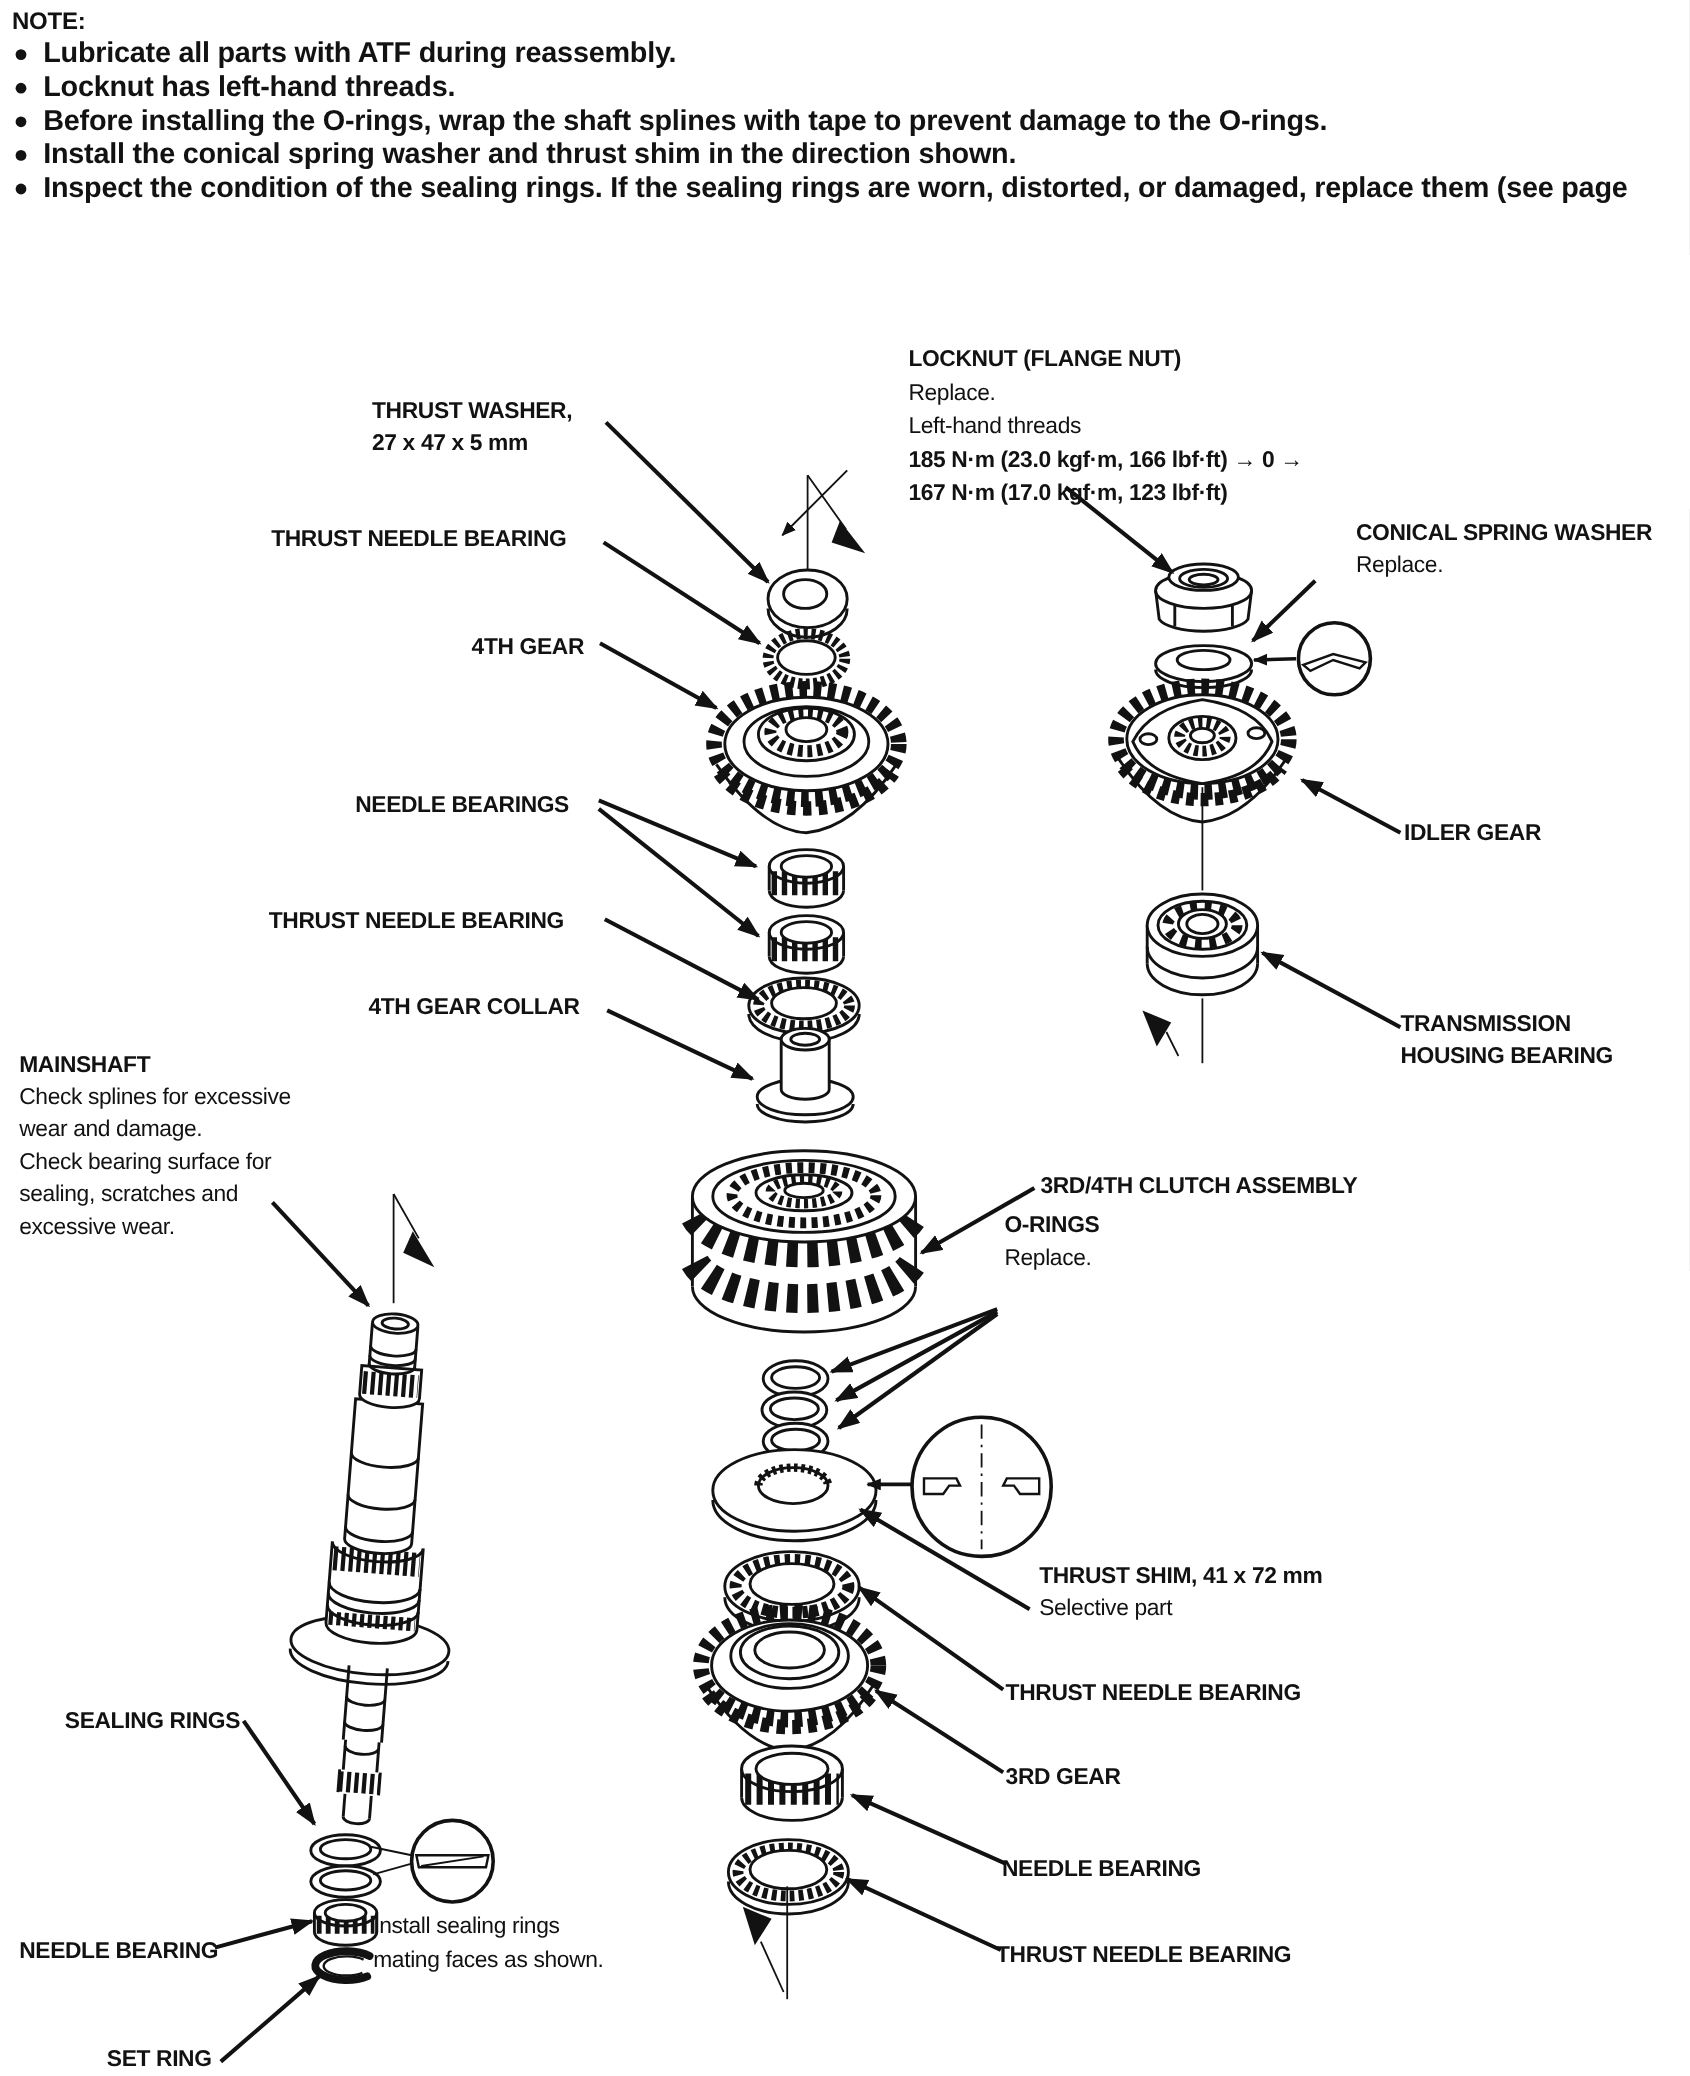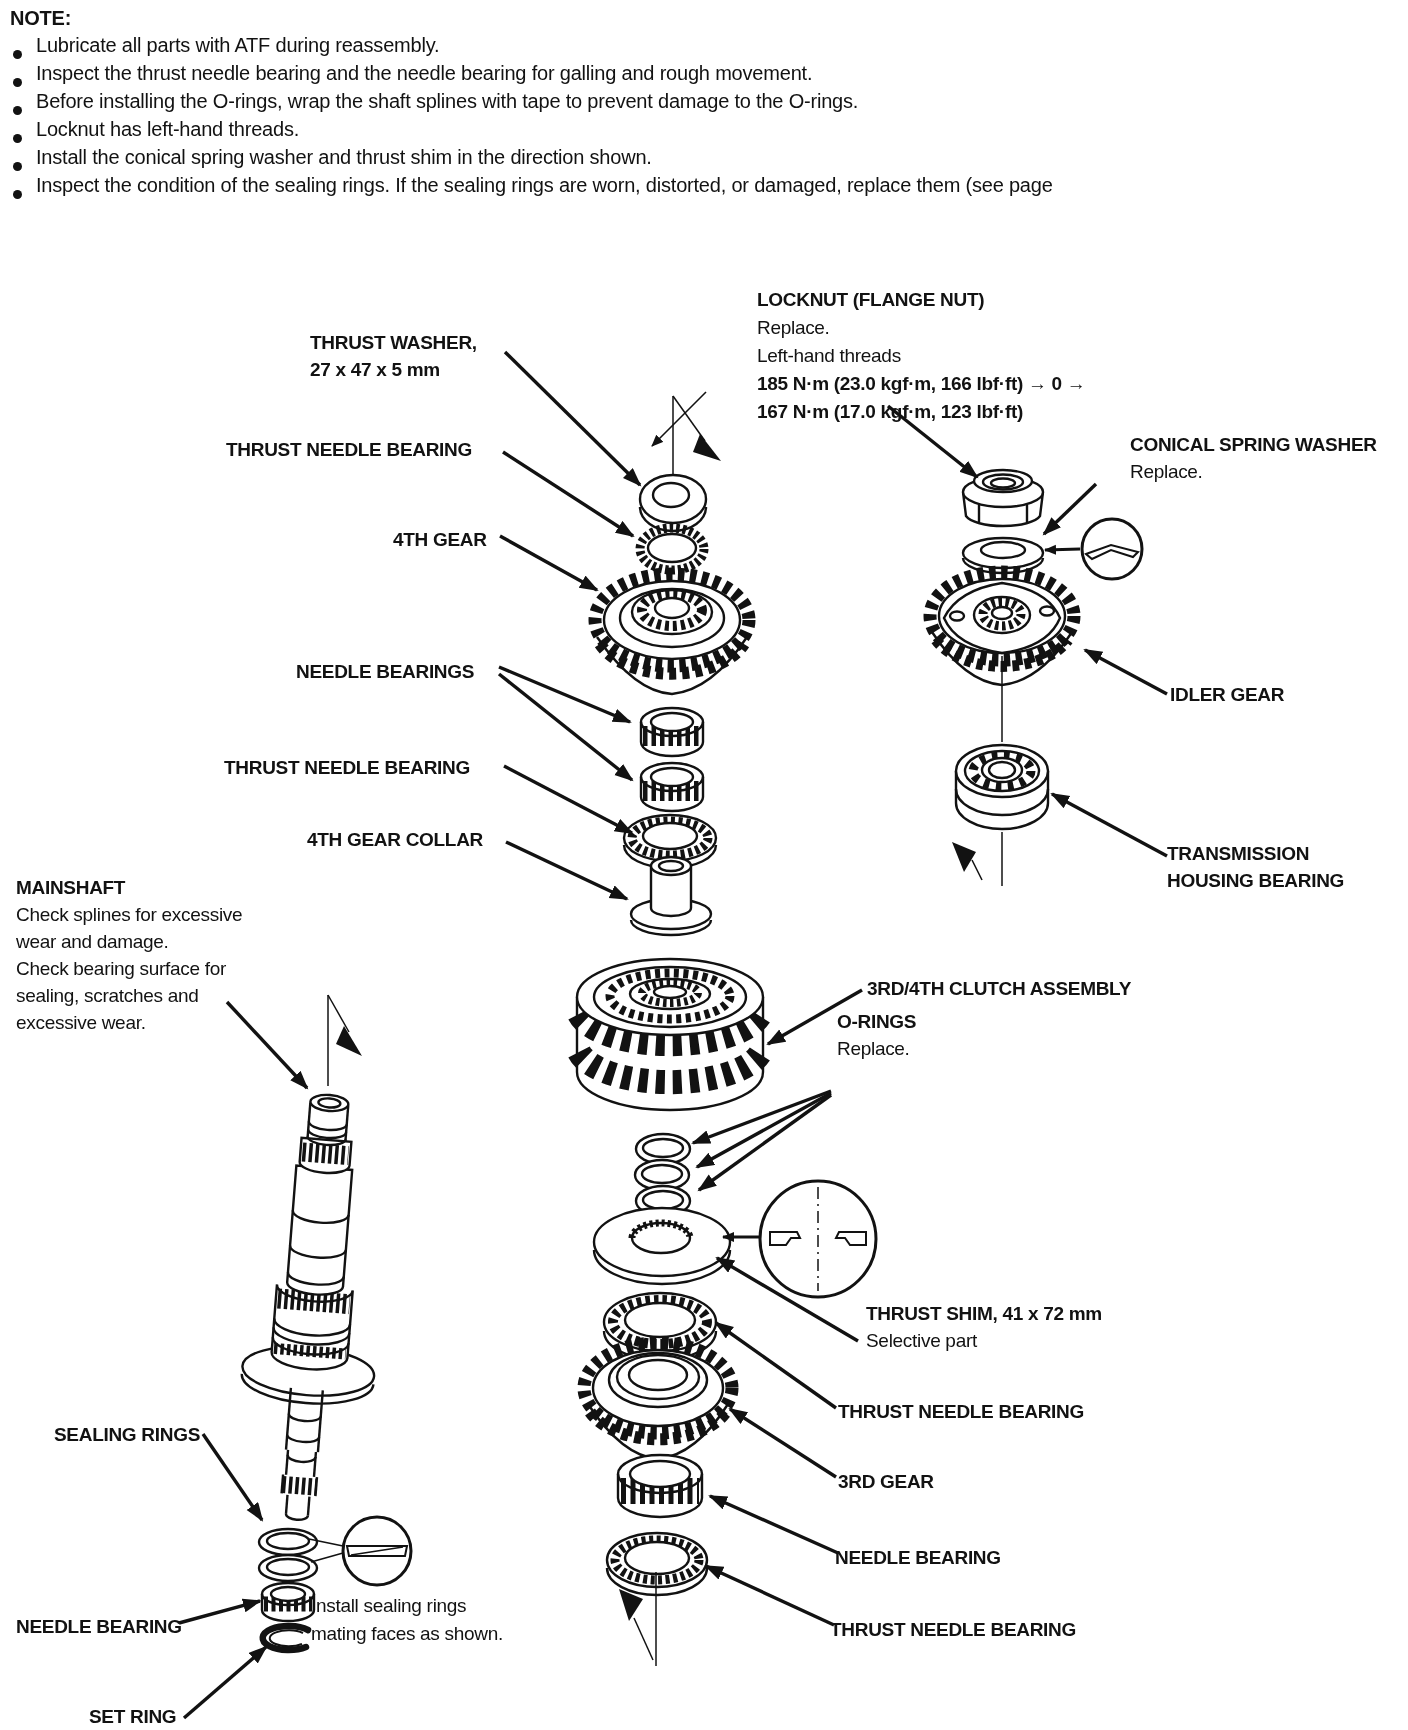--- a/index.html
+++ b/index.html
@@ -1,21 +1,21 @@
 <!DOCTYPE html>
 <html><head>
 <meta charset="utf-8">
 <style>
   html,body{margin:0;padding:0;background:#e8e8e8}
   .page{position:relative;width:1408px;height:1730px;background:#ffffff;overflow:hidden;
         font-family:"Liberation Sans",sans-serif;color:#121212}
   svg.art{position:absolute;left:0;top:0}
   .note{position:absolute;left:10px;top:5px;width:1390px}
   .note-title{font-size:20px;font-weight:bold;letter-spacing:-0.2px;line-height:26px}
-  .bullet{display:flex;align-items:flex-end;font-size:20px;font-weight:normal;line-height:28px;letter-spacing:-0.2px}
+  .bullet{display:flex;align-items:flex-start;font-size:24px;font-weight:bold;line-height:28px;letter-spacing:-0.2px}
   .bullet .dot{flex:none;width:9px;height:9px;border-radius:50%;background:#121212;margin:10px 14px 0 3px}
   .bullet .cont{display:block}
   .lbl{position:absolute;font-size:19px;font-weight:bold;line-height:27px;letter-spacing:-0.3px;white-space:nowrap}
   .lbl span{display:block}
   .lbl .rg{font-weight:normal}
   .lh28{line-height:28px}
 </style>
 </head>
 <body>
 
@@ -305,29 +305,25 @@
 </svg>
 
 <div class="note">
   <div class="note-title">NOTE:</div>
   <div class="bullet">
         <span class="dot"></span>
         <span>Lubricate all parts with ATF during reassembly.</span>
       </div>
   <div class="bullet">
         <span class="dot"></span>
-        <span>Inspect the thrust needle bearing and the needle bearing for galling and rough movement.</span>
+        <span>Locknut has left-hand threads.</span>
       </div>
   <div class="bullet">
         <span class="dot"></span>
         <span>Before installing the O-rings, wrap the shaft splines with tape to prevent damage to the O-rings.</span>
-      </div>
-  <div class="bullet">
-        <span class="dot"></span>
-        <span>Locknut has left-hand threads.</span>
       </div>
   <div class="bullet">
         <span class="dot"></span>
         <span>Install the conical spring washer and thrust shim in the direction shown.</span>
       </div>
   <div class="bullet">
         <span class="dot"></span>
         <span><span>Inspect the condition of the sealing rings. If the sealing rings are worn, distorted, or damaged, replace them (see page</span></span>
       </div>
 </div>

